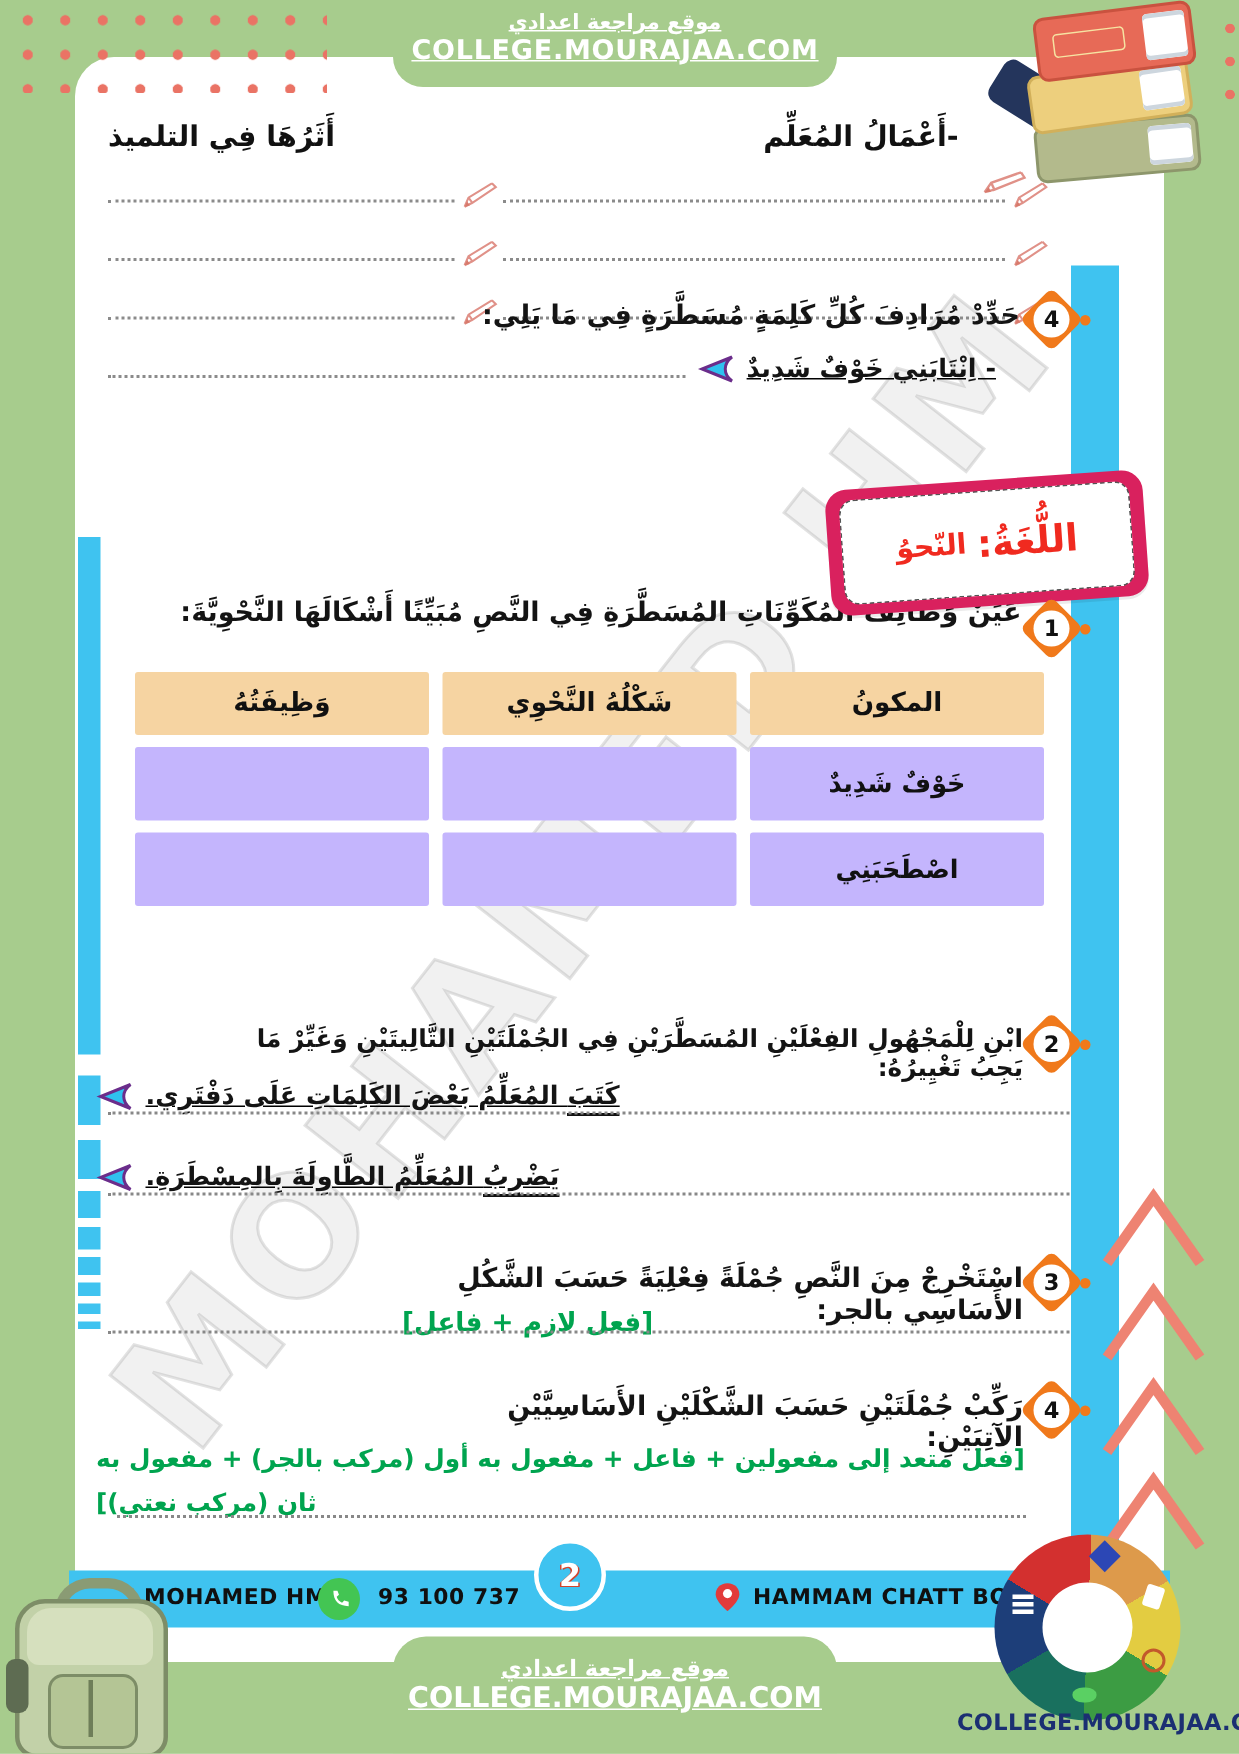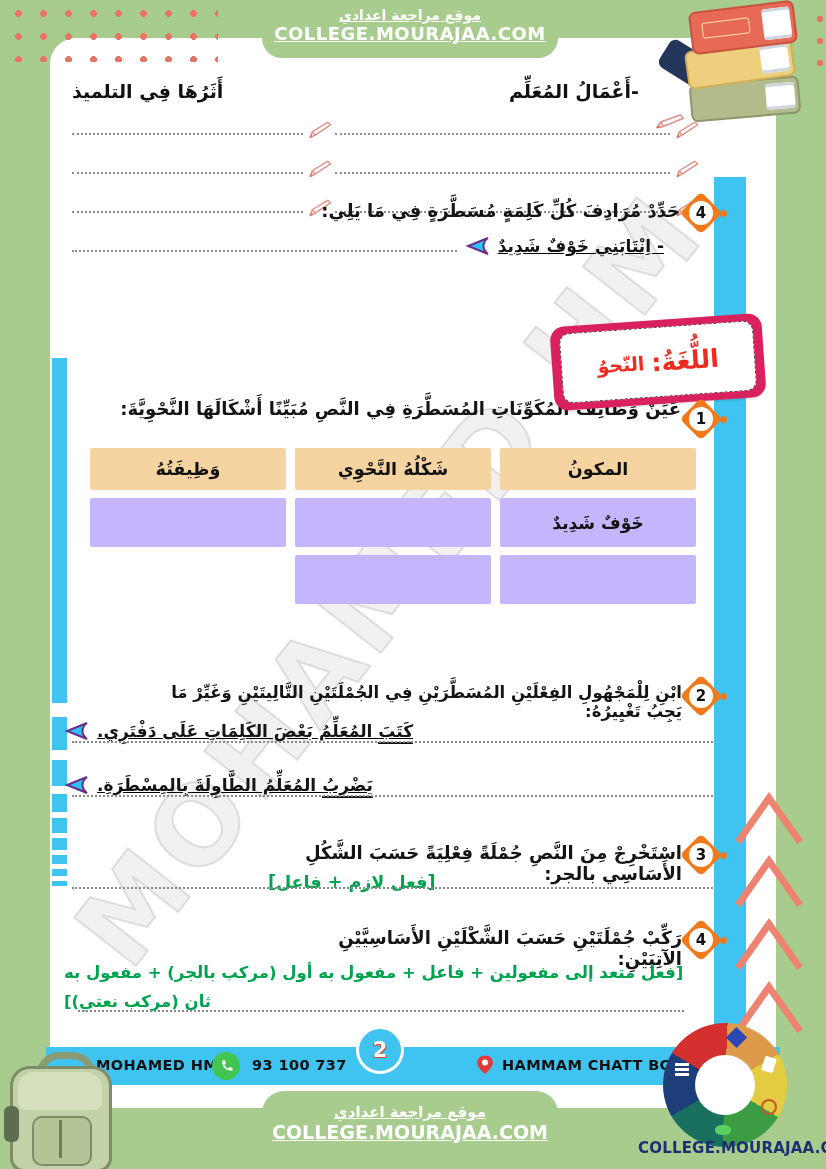--- a/index.html
+++ b/index.html
@@ -247,20 +247,21 @@
       <div class="th">المكونُ</div>
       <div class="th">شَكْلُهُ النَّحْوِي</div>
       <div class="th">وَظِيفَتُهُ</div>
     </div>
     <div class="trow">
       <div class="td">خَوْفٌ شَدِيدٌ</div>
       <div class="td"></div>
       <div class="td"></div>
     </div>
     <div class="trow">
+      <div class="td">اصْطَحَبَنِي</div>
       <div class="td"></div>
       <div class="td"></div>
     </div>
   </div>
 
   <div class="badge" style="left:684px;top:679px;">
     <span class="dia"></span>
       <span class="circ">2</span>
   </div>
   <div class="qtext" style="left:140px;top:683px;width:542px;font-size:16.5px;">ابْنِ لِلْمَجْهُولِ الفِعْلَيْنِ المُسَطَّرَيْنِ فِي الجُمْلَتَيْنِ التَّالِيتَيْنِ وَغَيِّرْ مَا يَجِبُ تَغْيِيرُهُ:</div>

